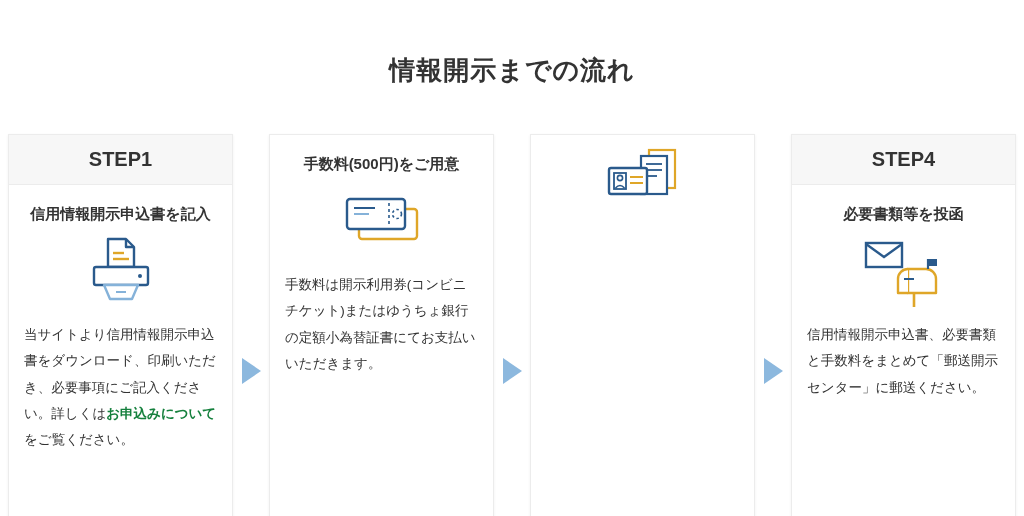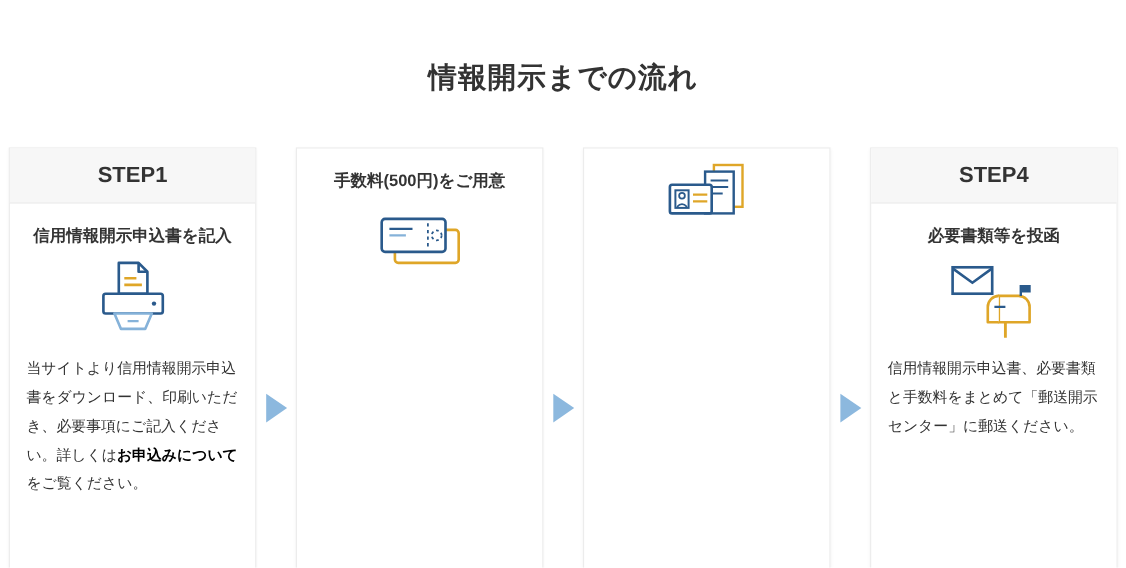--- a/index.html
+++ b/index.html
@@ -56,21 +56,21 @@
     align-items: center;
     justify-content: center;
   }
   .step-desc {
     padding: 4px 15px 18px;
     font-size: 13.5px;
     line-height: 1.95;
     text-align: left;
   }
   .inline-link {
-    color: #000000;
+    color: #15803d;
     font-weight: bold;
     text-decoration: none;
     cursor: pointer;
   }
   .arrow {
     flex: 1;
     display: flex;
     align-items: center;
     justify-content: center;
   }
@@ -116,20 +116,21 @@
     <div class="step-icon">
       <svg width="86" height="62" viewBox="0 0 86 62" aria-hidden="true">
         <rect x="20" y="18" width="58" height="30" rx="3" fill="#fff" stroke="#dfa628" stroke-width="2.4"></rect>
         <rect x="8" y="8" width="58" height="30" rx="3" fill="#fff" stroke="#2a5a8c" stroke-width="2.4"></rect>
         <line x1="15" y1="17" x2="36" y2="17" stroke="#2a5a8c" stroke-width="2"></line>
         <line x1="15" y1="23" x2="30" y2="23" stroke="#85b2d9" stroke-width="2"></line>
         <line x1="50" y1="12" x2="50" y2="34" stroke="#2a5a8c" stroke-width="1.6" stroke-dasharray="3 3"></line>
         <circle cx="58" cy="23" r="4.5" fill="none" stroke="#2a5a8c" stroke-width="1.6" stroke-dasharray="2.5 2.5"></circle>
       </svg>
     </div>
+    <p class="step-desc"><span>手数料は開示利用券(コンビニチケット)またはゆうちょ銀行の定額小為替証書にてお支払いいただきます。</span></p>
   </section>
 
   <div class="arrow">
       <span class="arrow-tri"></span>
     </div>
 
   <section class="step-card">
     <div class="step-icon">
       <svg width="84" height="70" viewBox="0 0 84 70" aria-hidden="true">
         <rect x="48" y="4" width="26" height="38" fill="#fff" stroke="#dfa628" stroke-width="2.2"></rect>

